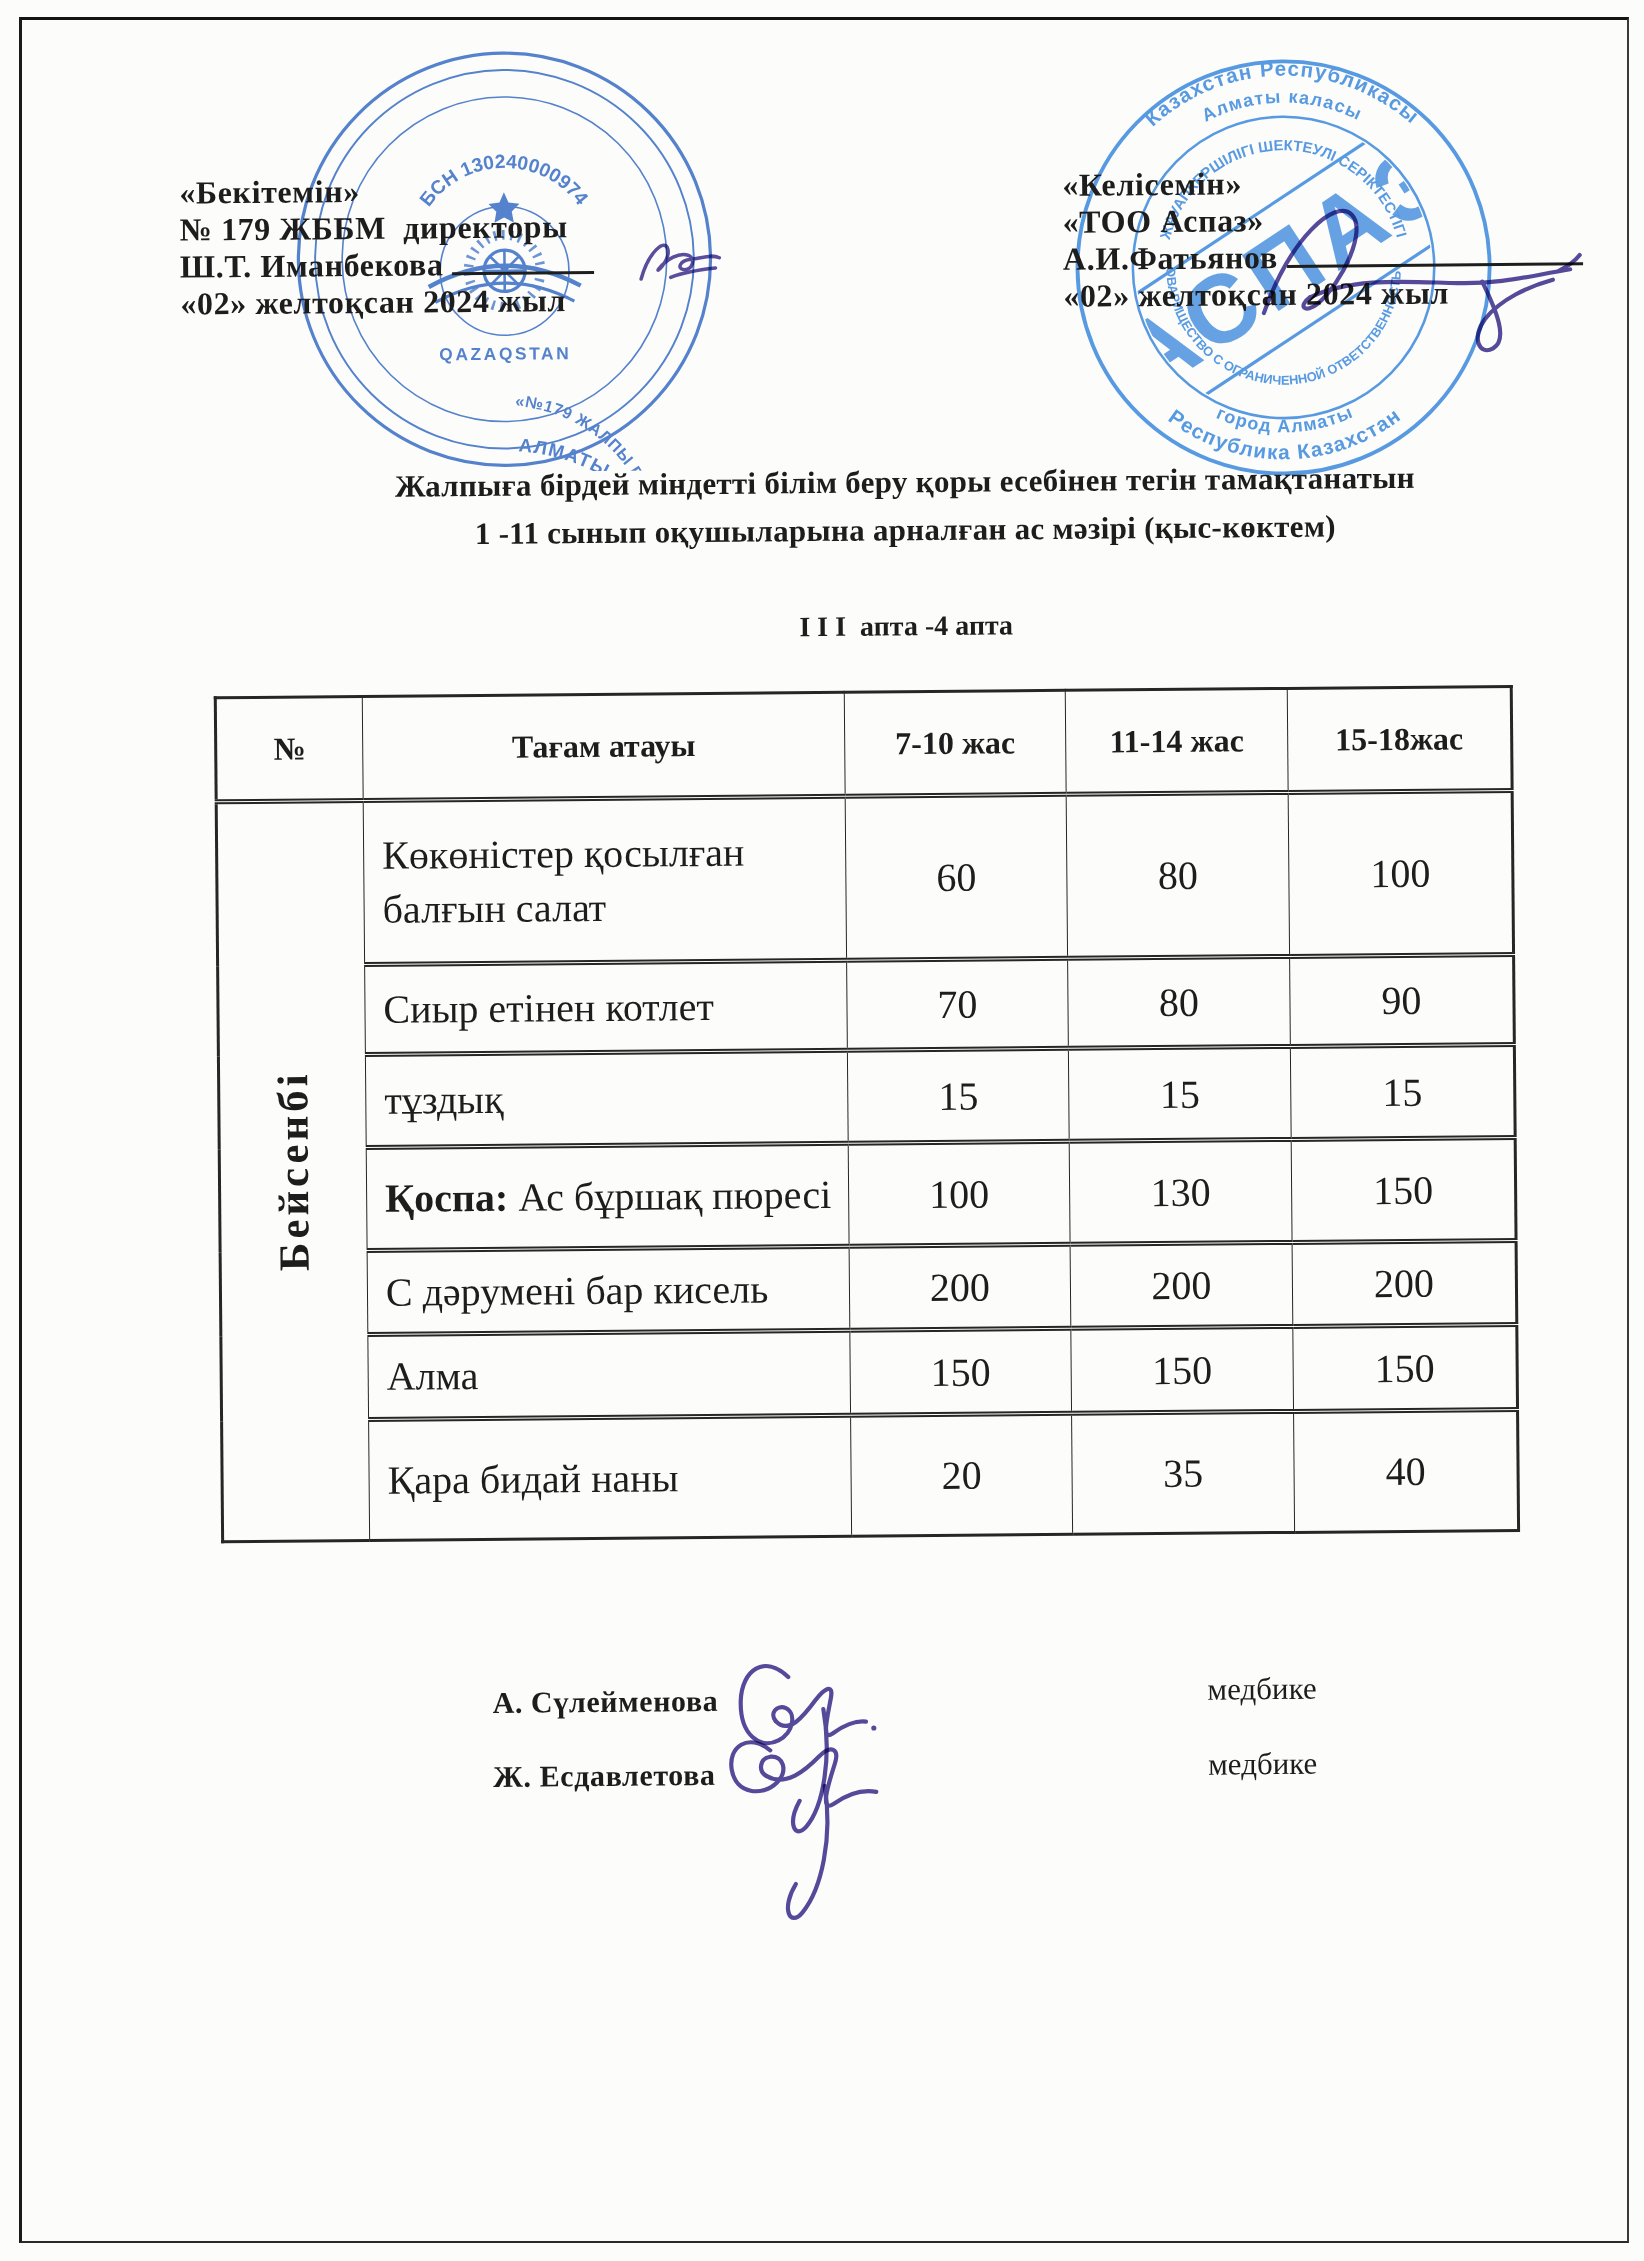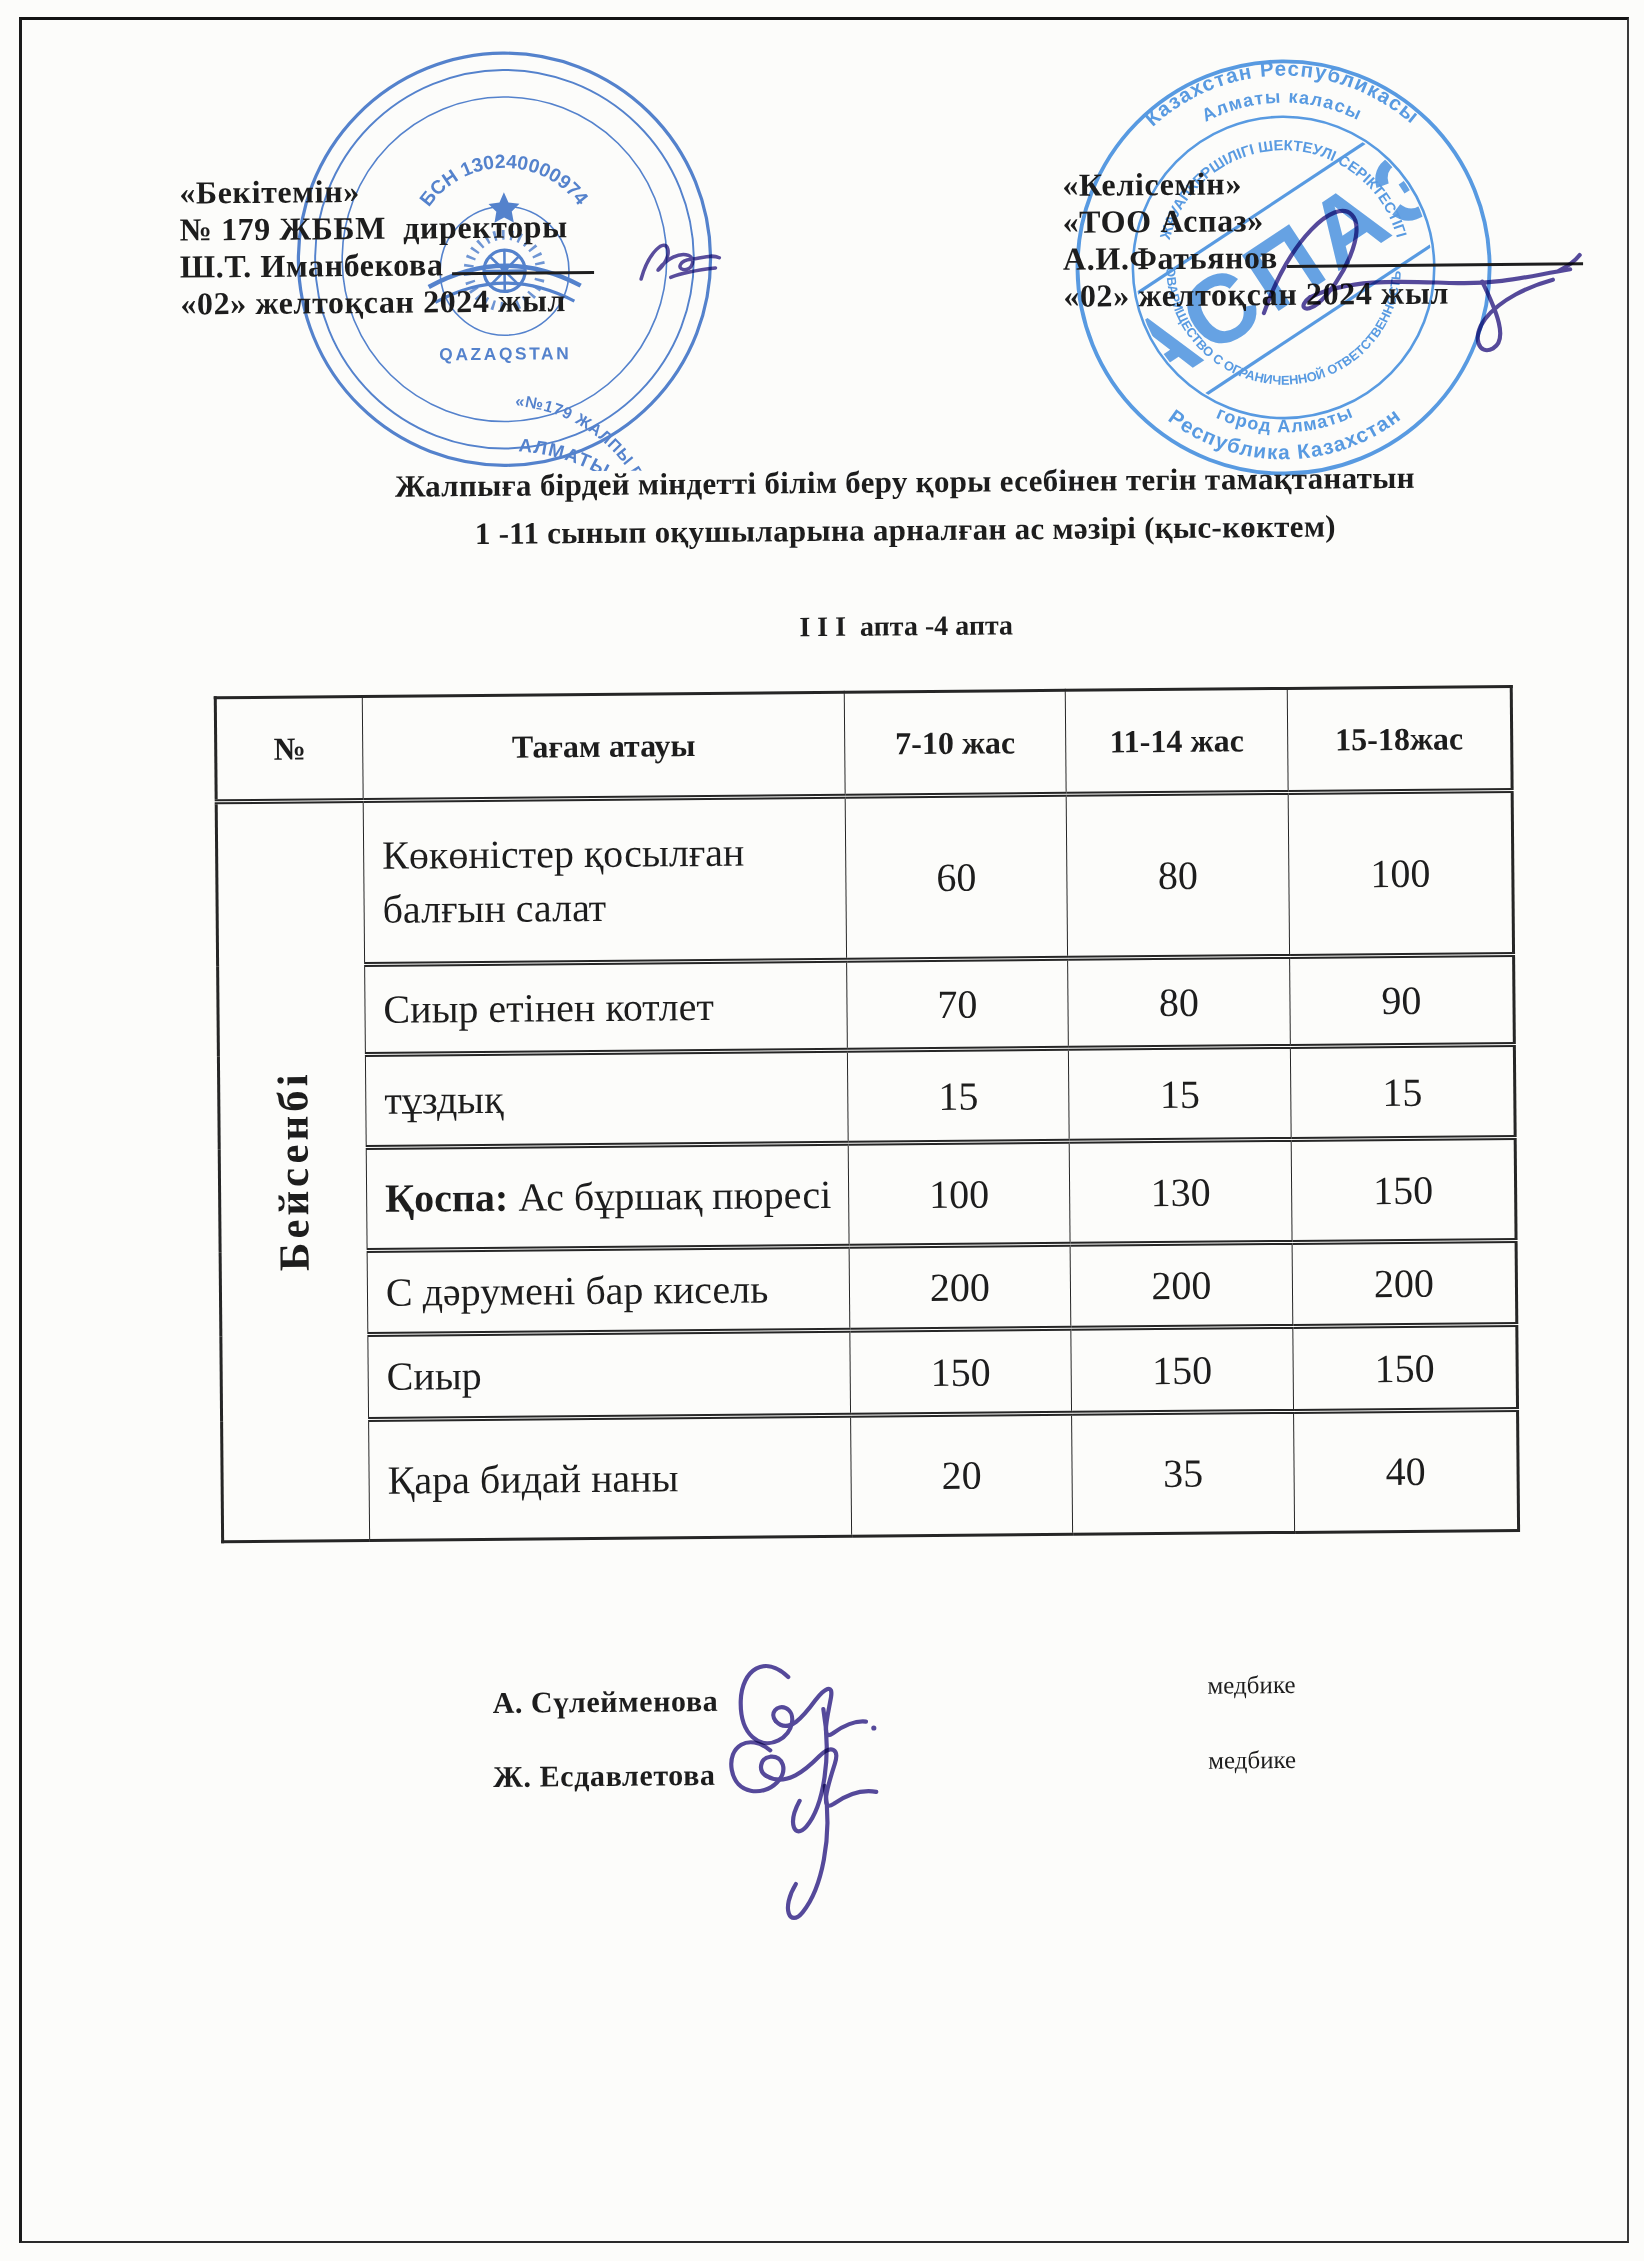--- a/index.html
+++ b/index.html
@@ -30,21 +30,21 @@
   table.menu tbody td{border-bottom:5.8px double #262626;}
   table.menu tbody tr:last-child td{border-bottom:3.2px solid #262626;}
   td.dish{font-size:40px;line-height:54px;padding:5.2px 6.4px 5.2px 18px;text-align:left;}
   td.val{font-size:40px;text-align:center;}
   th.day{vertical-align:middle;text-align:center;border-bottom:3.2px solid #262626;}
   .day-label{writing-mode:vertical-rl;transform:rotate(180deg);display:inline-block;
     font-weight:bold;font-size:43px;letter-spacing:3.9px;}
   .dish-bold{font-weight:bold;}
 
   .sig-name{position:absolute;font-weight:bold;font-size:30px;letter-spacing:0.6px;}
-  .sig-role{position:absolute;font-size:25px;}
+  .sig-role{position:absolute;font-size:31px;}
 </style>
 </head>
 <body>
 
 <div class="page">
   <div class="frame"></div>
   <div class="tilt">
 
     <svg class="stamp" style="left:298px;top:44px;" width="425" height="425" viewBox="0 0 660 660">
       <g fill="none" stroke="#4b7bca">
@@ -203,21 +203,21 @@
           <td class="val">130</td>
           <td class="val">150</td>
         </tr>
         <tr style="height:84px">
           <td class="dish"><span class="dish-bold"></span><span>С дәрумені бар кисель</span></td>
           <td class="val">200</td>
           <td class="val">200</td>
           <td class="val">200</td>
         </tr>
         <tr style="height:85px">
-          <td class="dish"><span class="dish-bold"></span><span>Сиыр</span></td>
+          <td class="dish"><span class="dish-bold"></span><span>Алма</span></td>
           <td class="val">150</td>
           <td class="val">150</td>
           <td class="val">150</td>
         </tr>
         <tr style="height:121px">
           <td class="dish"><span class="dish-bold"></span><span>Қара бидай наны</span></td>
           <td class="val">20</td>
           <td class="val">35</td>
           <td class="val">40</td>
         </tr>

